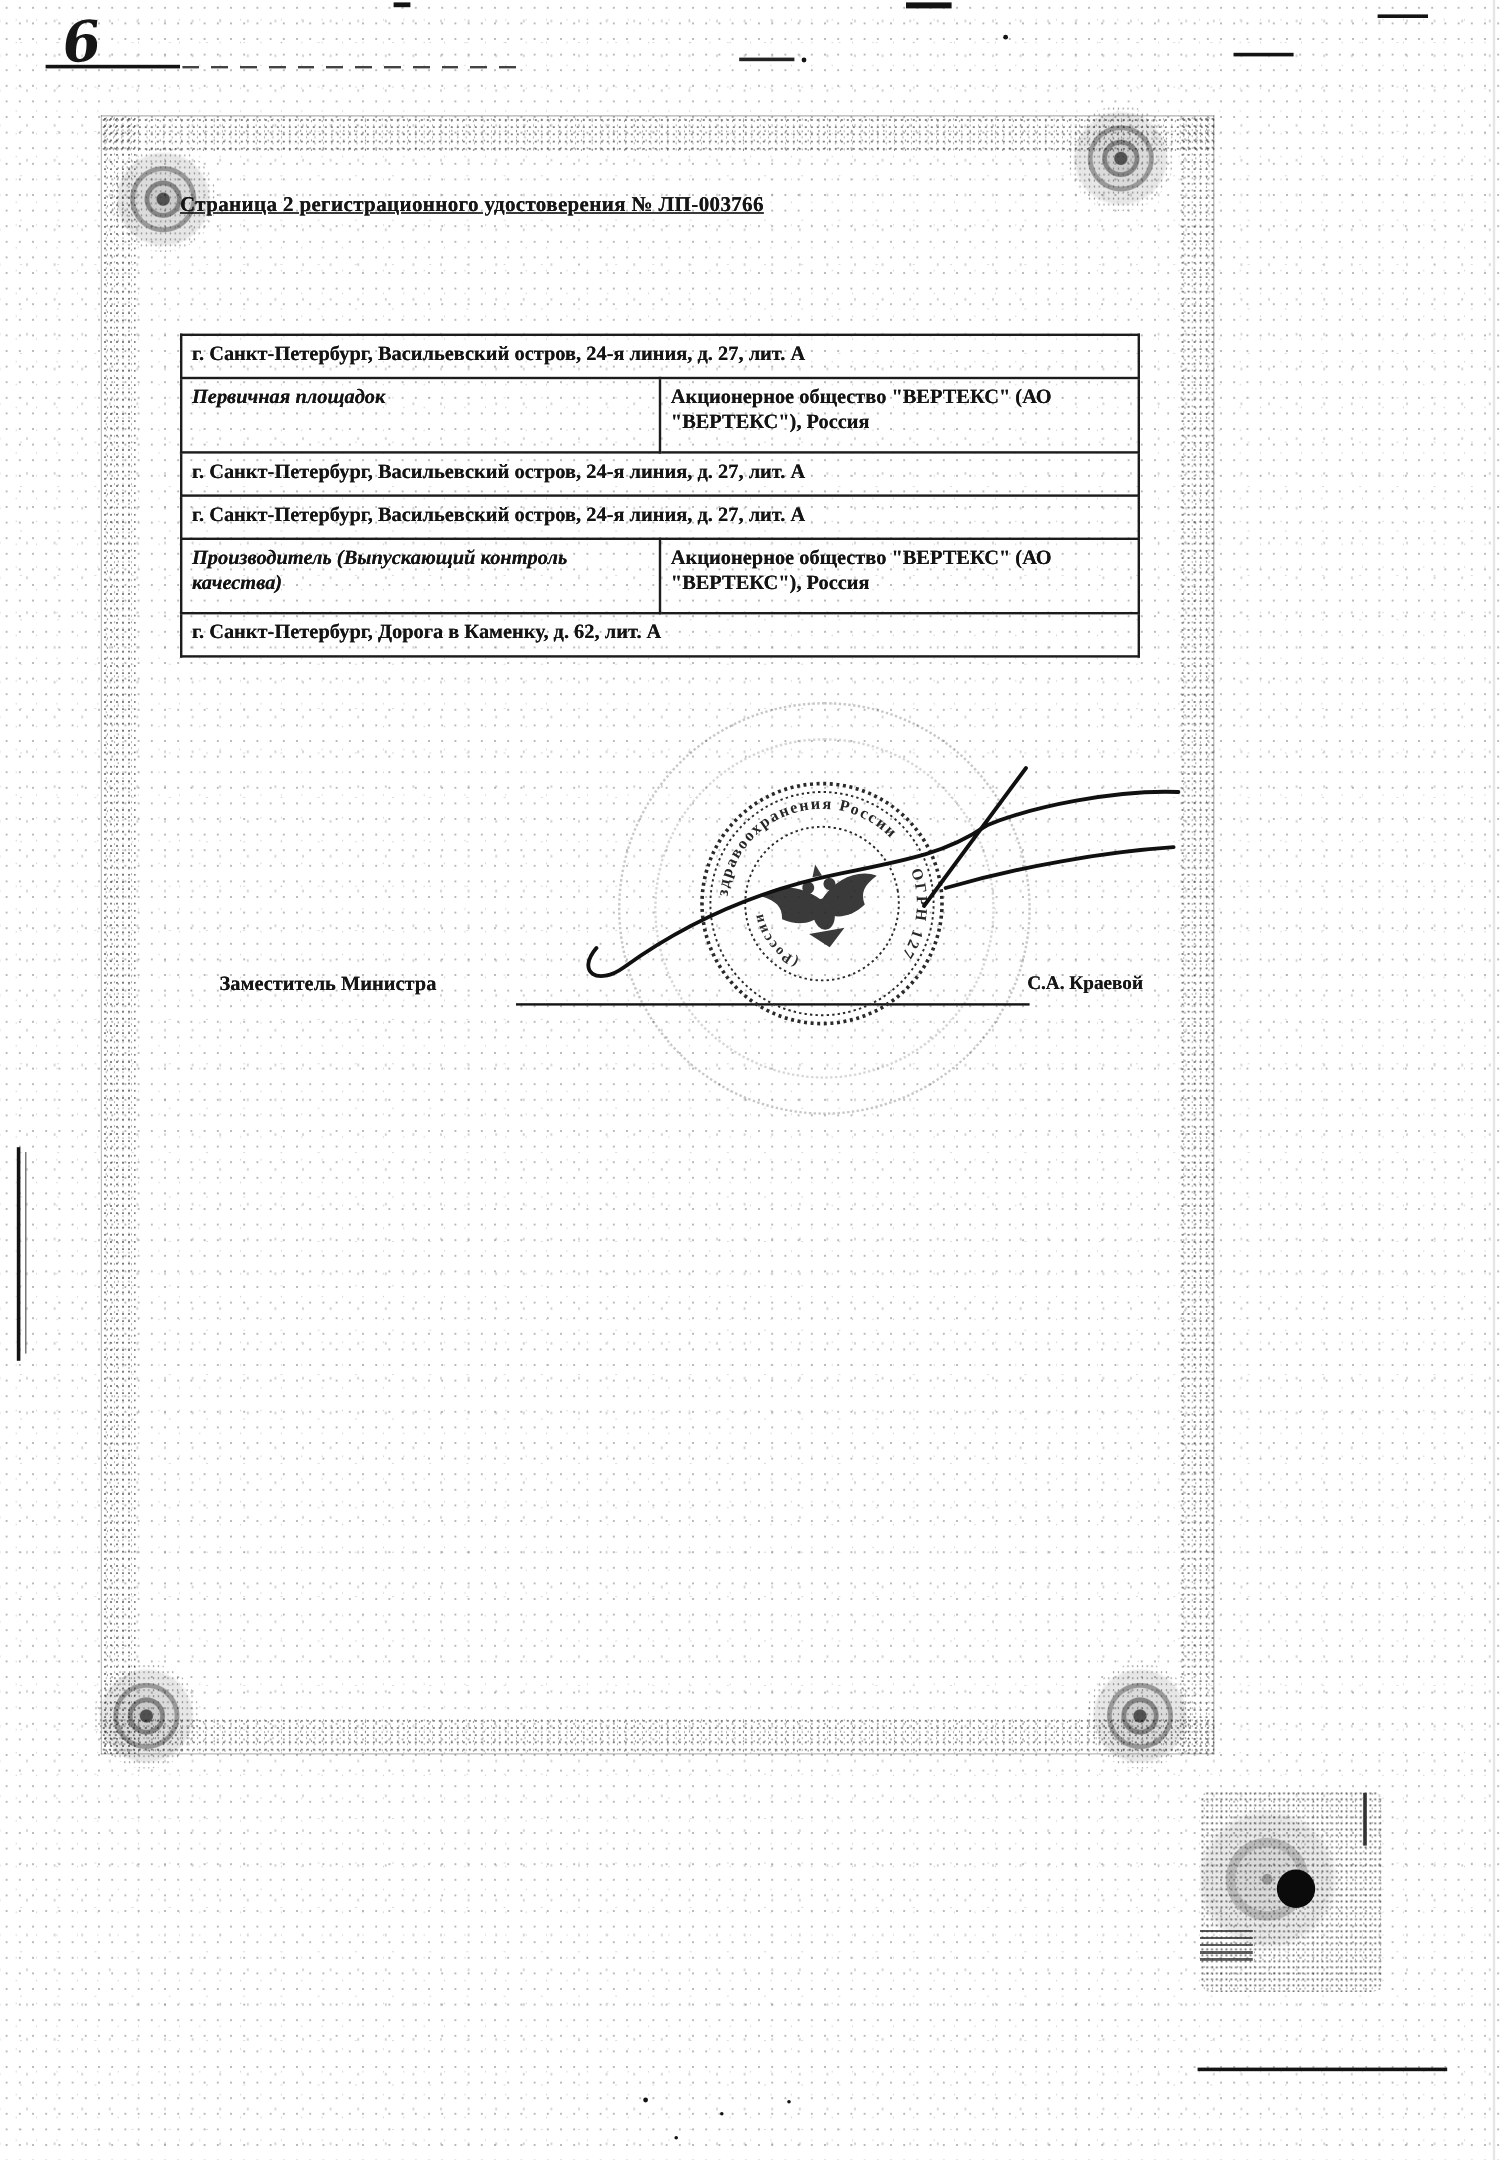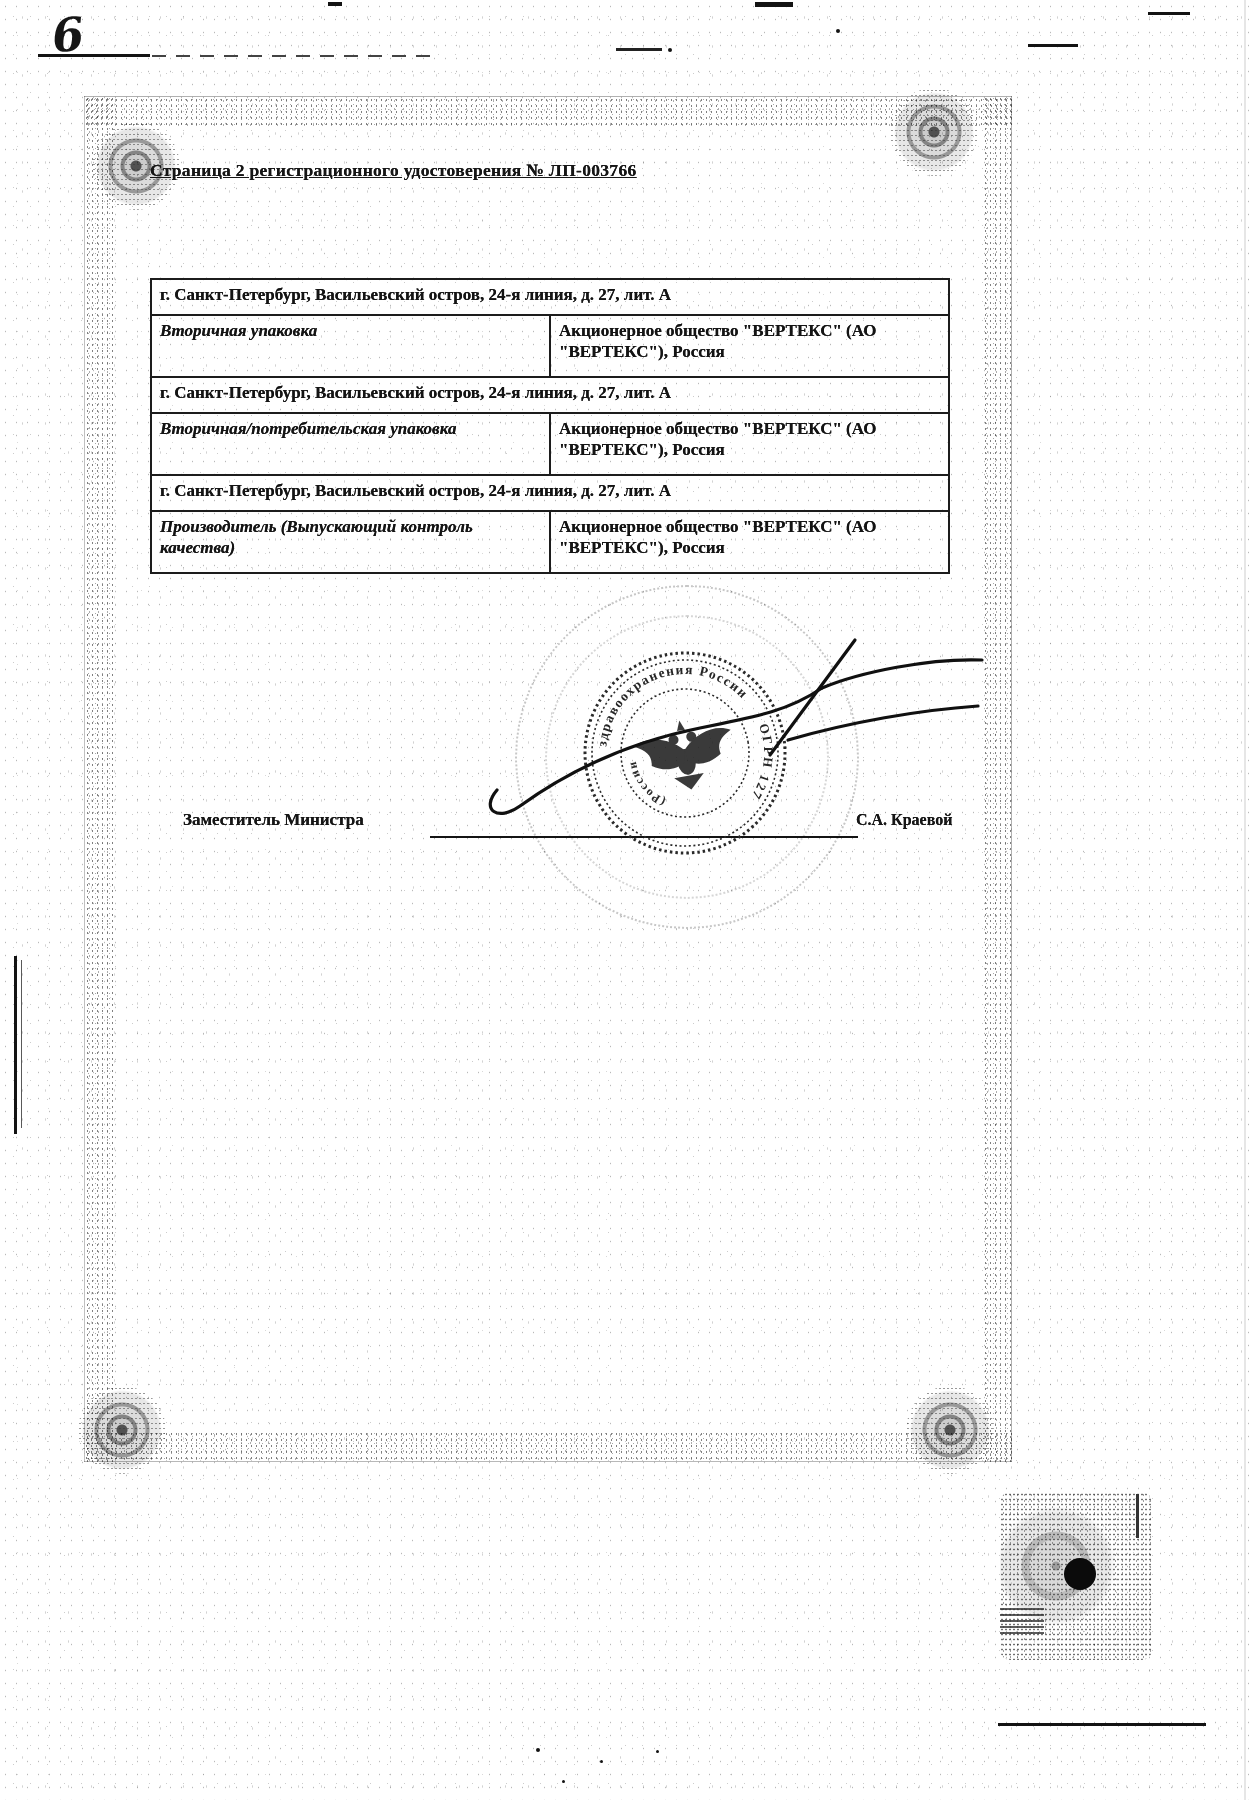--- a/index.html
+++ b/index.html
@@ -150,36 +150,35 @@
 <div class="chatch"></div>
 
 <div class="page-header">Страница 2 регистрационного удостоверения № ЛП-003766</div>
 
 <table class="sites">
   <tbody>
   <tr>
     <td class="addr" colspan="2">г. Санкт-Петербург, Васильевский остров, 24-я линия, д. 27, лит. А</td>
   </tr>
   <tr>
-    <td class="stage">Вторичная упаковка</td>
+    <td class="stage">Первичная площадок</td>
     <td class="company">Акционерное общество "ВЕРТЕКС" (АО "ВЕРТЕКС"), Россия</td>
   </tr>
   <tr>
     <td class="addr" colspan="2">г. Санкт-Петербург, Васильевский остров, 24-я линия, д. 27, лит. А</td>
-  </tr>
-  <tr>
-    <td class="stage">Вторичная/потребительская упаковка</td>
-    <td class="company">Акционерное общество "ВЕРТЕКС" (АО "ВЕРТЕКС"), Россия</td>
   </tr>
   <tr>
     <td class="addr" colspan="2">г. Санкт-Петербург, Васильевский остров, 24-я линия, д. 27, лит. А</td>
   </tr>
   <tr>
     <td class="stage">Производитель (Выпускающий контроль качества)</td>
     <td class="company">Акционерное общество "ВЕРТЕКС" (АО "ВЕРТЕКС"), Россия</td>
+  </tr>
+  <tr>
+    <td class="addr" colspan="2">г. Санкт-Петербург, Дорога в Каменку, д. 62, лит. А</td>
   </tr>
 </tbody>
   </table>
 
 <div class="sig-title">Заместитель Министра</div>
 <div class="sig-line"></div>
 <div class="sig-name">С.А. Краевой</div>
 
 <div class="halo halo1"></div>
 <div class="halo halo2"></div>

